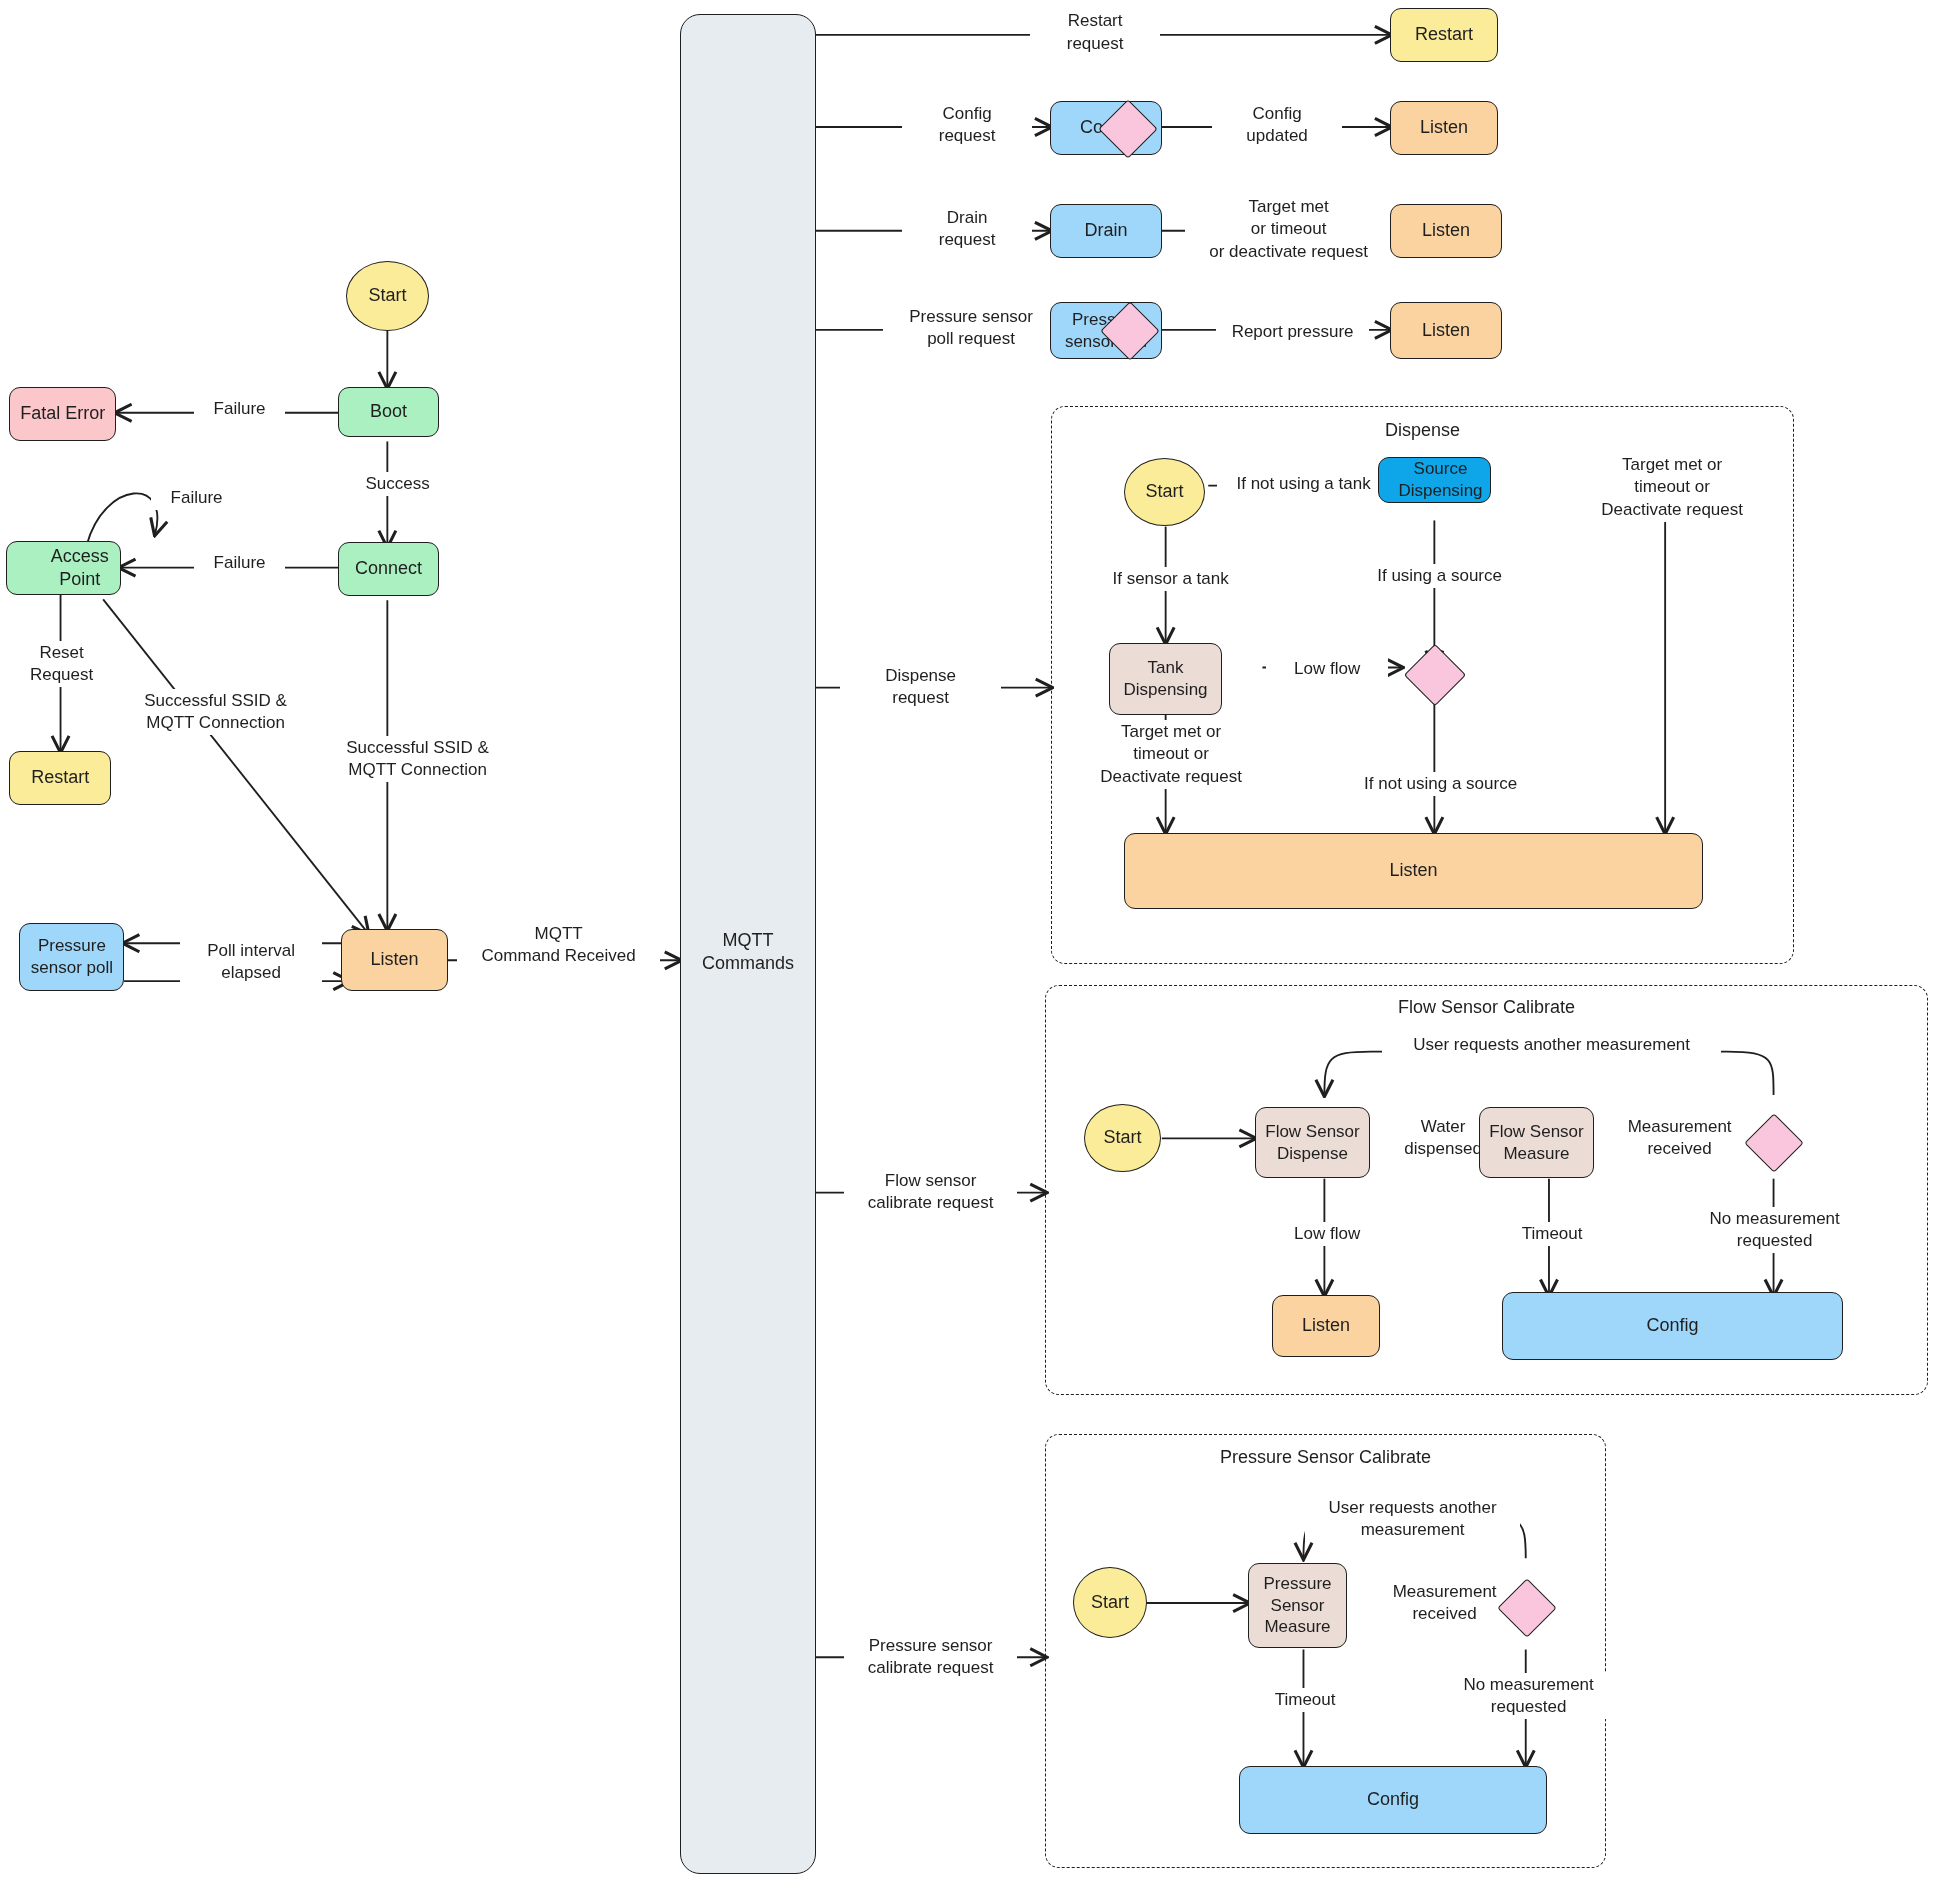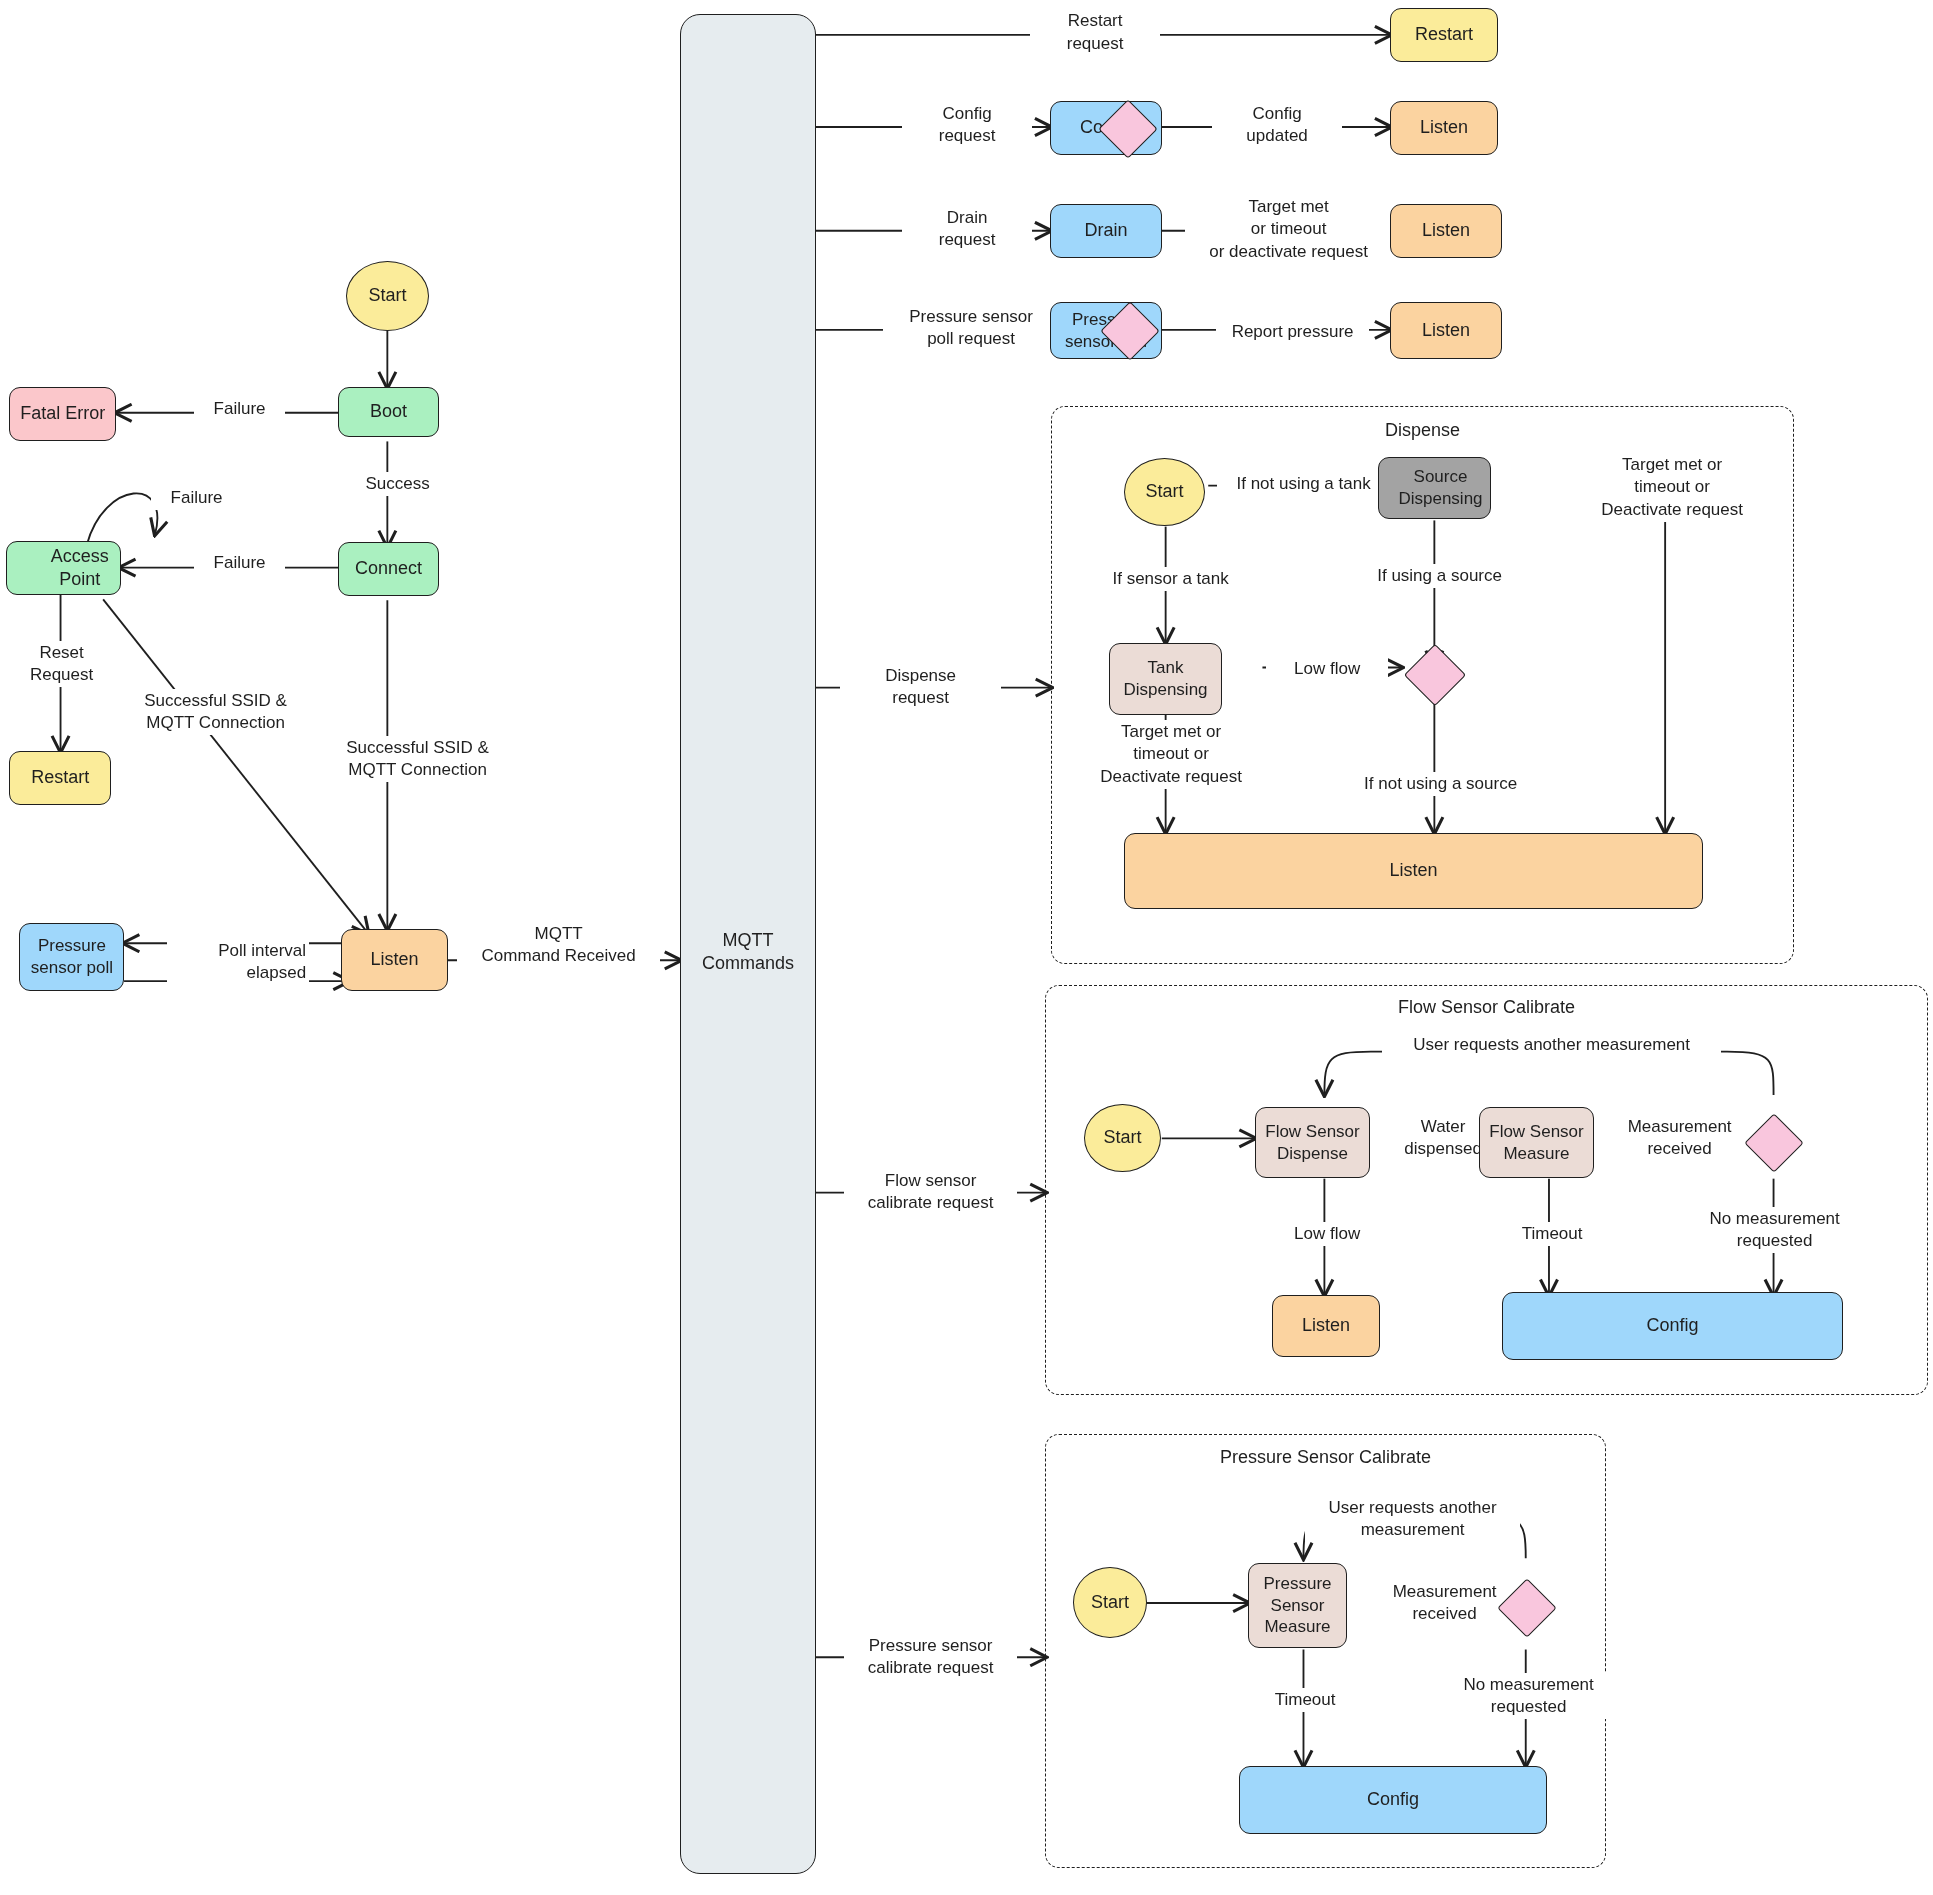--- a/index.html
+++ b/index.html
@@ -121,21 +121,21 @@
   <div class="elabel" style="left:194px;top:397px;width:85px;">Failure</div>
   <div class="elabel" style="left:348px;top:472px;width:93px;">Success</div>
   <div class="elabel" style="left:151px;top:486px;width:85px;">Failure</div>
   <div class="elabel" style="left:194px;top:551px;width:85px;">Failure</div>
   <div class="elabel" style="left:14px;top:641px;width:89px;">Reset
 Request</div>
   <div class="elabel" style="left:108px;top:689px;width:209px;">Successful SSID &amp;
 MQTT Connection</div>
   <div class="elabel" style="left:310px;top:736px;width:209px;">Successful SSID &amp;
 MQTT Connection</div>
-  <div class="elabel" style="left:167px;top:939px;width:136px;text-align:right;">Poll interval
+  <div class="elabel" style="left:180px;top:939px;width:136px;">Poll interval
 elapsed</div>
   <div class="elabel" style="left:457px;top:922px;width:197px;">MQTT
 Command Received</div>
 
   <div class="elabel" style="left:1030px;top:9.3px;width:124px;">Restart
 request</div>
   <div class="node" style="left:1390px;top:7.7px;width:108px;height:54px;background:#fbec9a;">
     <span>Restart</span>
   </div>
 
@@ -177,21 +177,21 @@
 
   <div class="grp" style="left:1051px;top:406px;width:743px;height:558px;"></div>
   <div class="grp-title" style="left:1051px;top:420px;width:743px;">Dispense</div>
   <div class="elabel" style="left:840px;top:664px;width:155px;">Dispense
 request</div>
 
   <div class="node ellipse" style="left:1124px;top:458px;width:81px;height:68px;background:#fbec9a;">
     <span>Start</span>
   </div>
   <div class="elabel" style="left:1217px;top:472px;width:167px;">If not using a tank</div>
-  <div class="node small" style="left:1378px;top:457px;width:113px;height:62px;background:#a3a3a3;padding-left:12px;">
+  <div class="node small" style="left:1378px;top:457px;width:113px;height:46px;background:#0ea5e9;padding-left:12px;">
     <span>Source
 Dispensing</span>
   </div>
   <div class="elabel" style="left:1576px;top:453px;width:186px;">Target met or
 timeout or
 Deactivate request</div>
 
   <div class="elabel" style="left:1098px;top:567px;width:139px;">If sensor a tank</div>
   <div class="node small" style="left:1109px;top:643px;width:113px;height:72px;background:#ebdcd6;">
     <span>Tank

